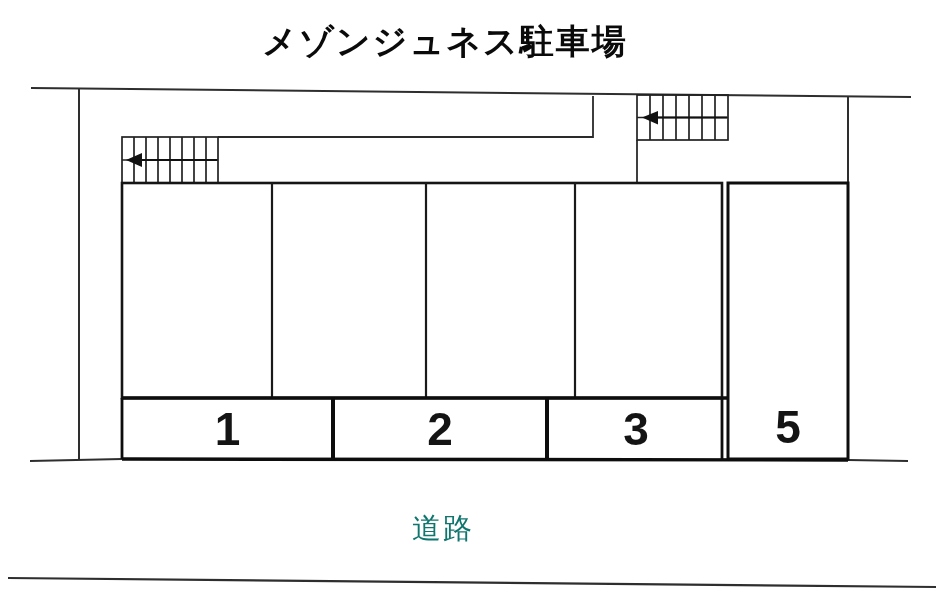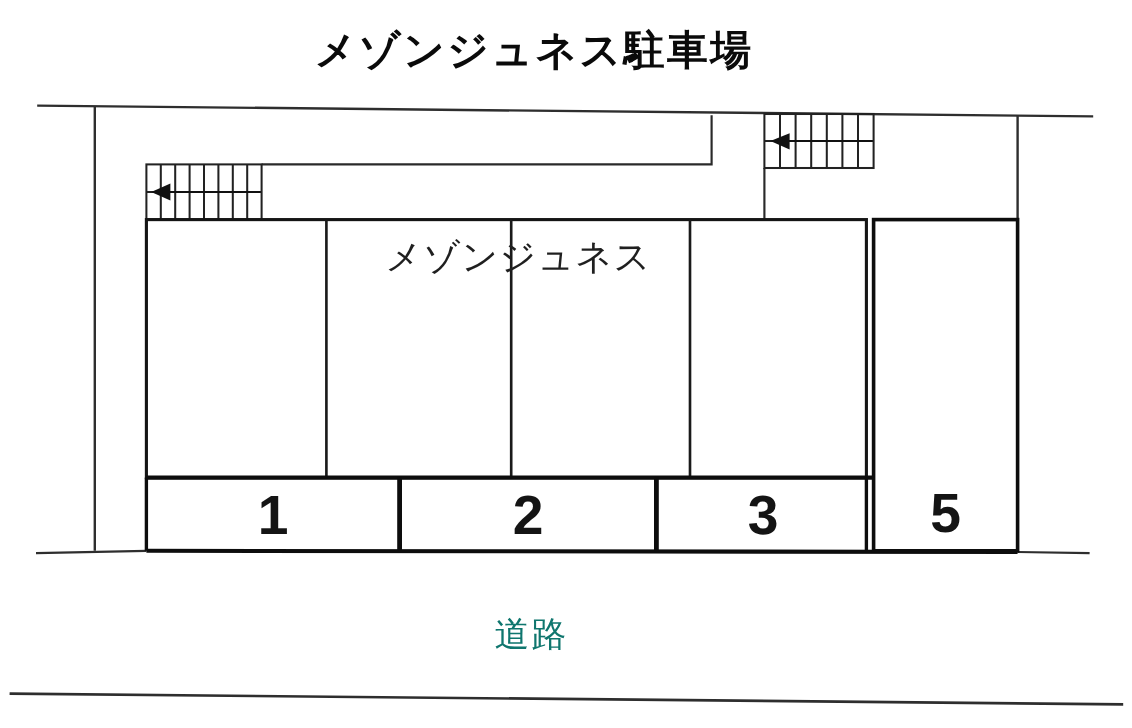--- a/index.html
+++ b/index.html
@@ -129,21 +129,20 @@
     <line x1="333" y1="398" x2="333" y2="459" stroke="#0d0d0d" stroke-width="4"></line>
     <line x1="547" y1="398" x2="547" y2="459" stroke="#0d0d0d" stroke-width="4"></line>
     <line x1="722" y1="398" x2="722" y2="459" stroke="#0d0d0d" stroke-width="2.8"></line>
     <line x1="122" y1="459" x2="848" y2="460" stroke="#0d0d0d" stroke-width="3.4"></line>
 
     <rect x="728" y="183" width="120" height="276" fill="none" stroke="#0d0d0d" stroke-width="3"></rect>
   </svg>
 
   <div class="txt map-title">メゾンジュネス駐車場</div>
 
-  <div class="txt building-label">メゾンジュネス</div>
 
   <div class="txt space-label space-1">1</div>
   <div class="txt space-label space-2">2</div>
   <div class="txt space-label space-3">3</div>
   <div class="txt space-label space-5">5</div>
 
   <div class="txt road-label">道路</div>
 
 </div>
 

